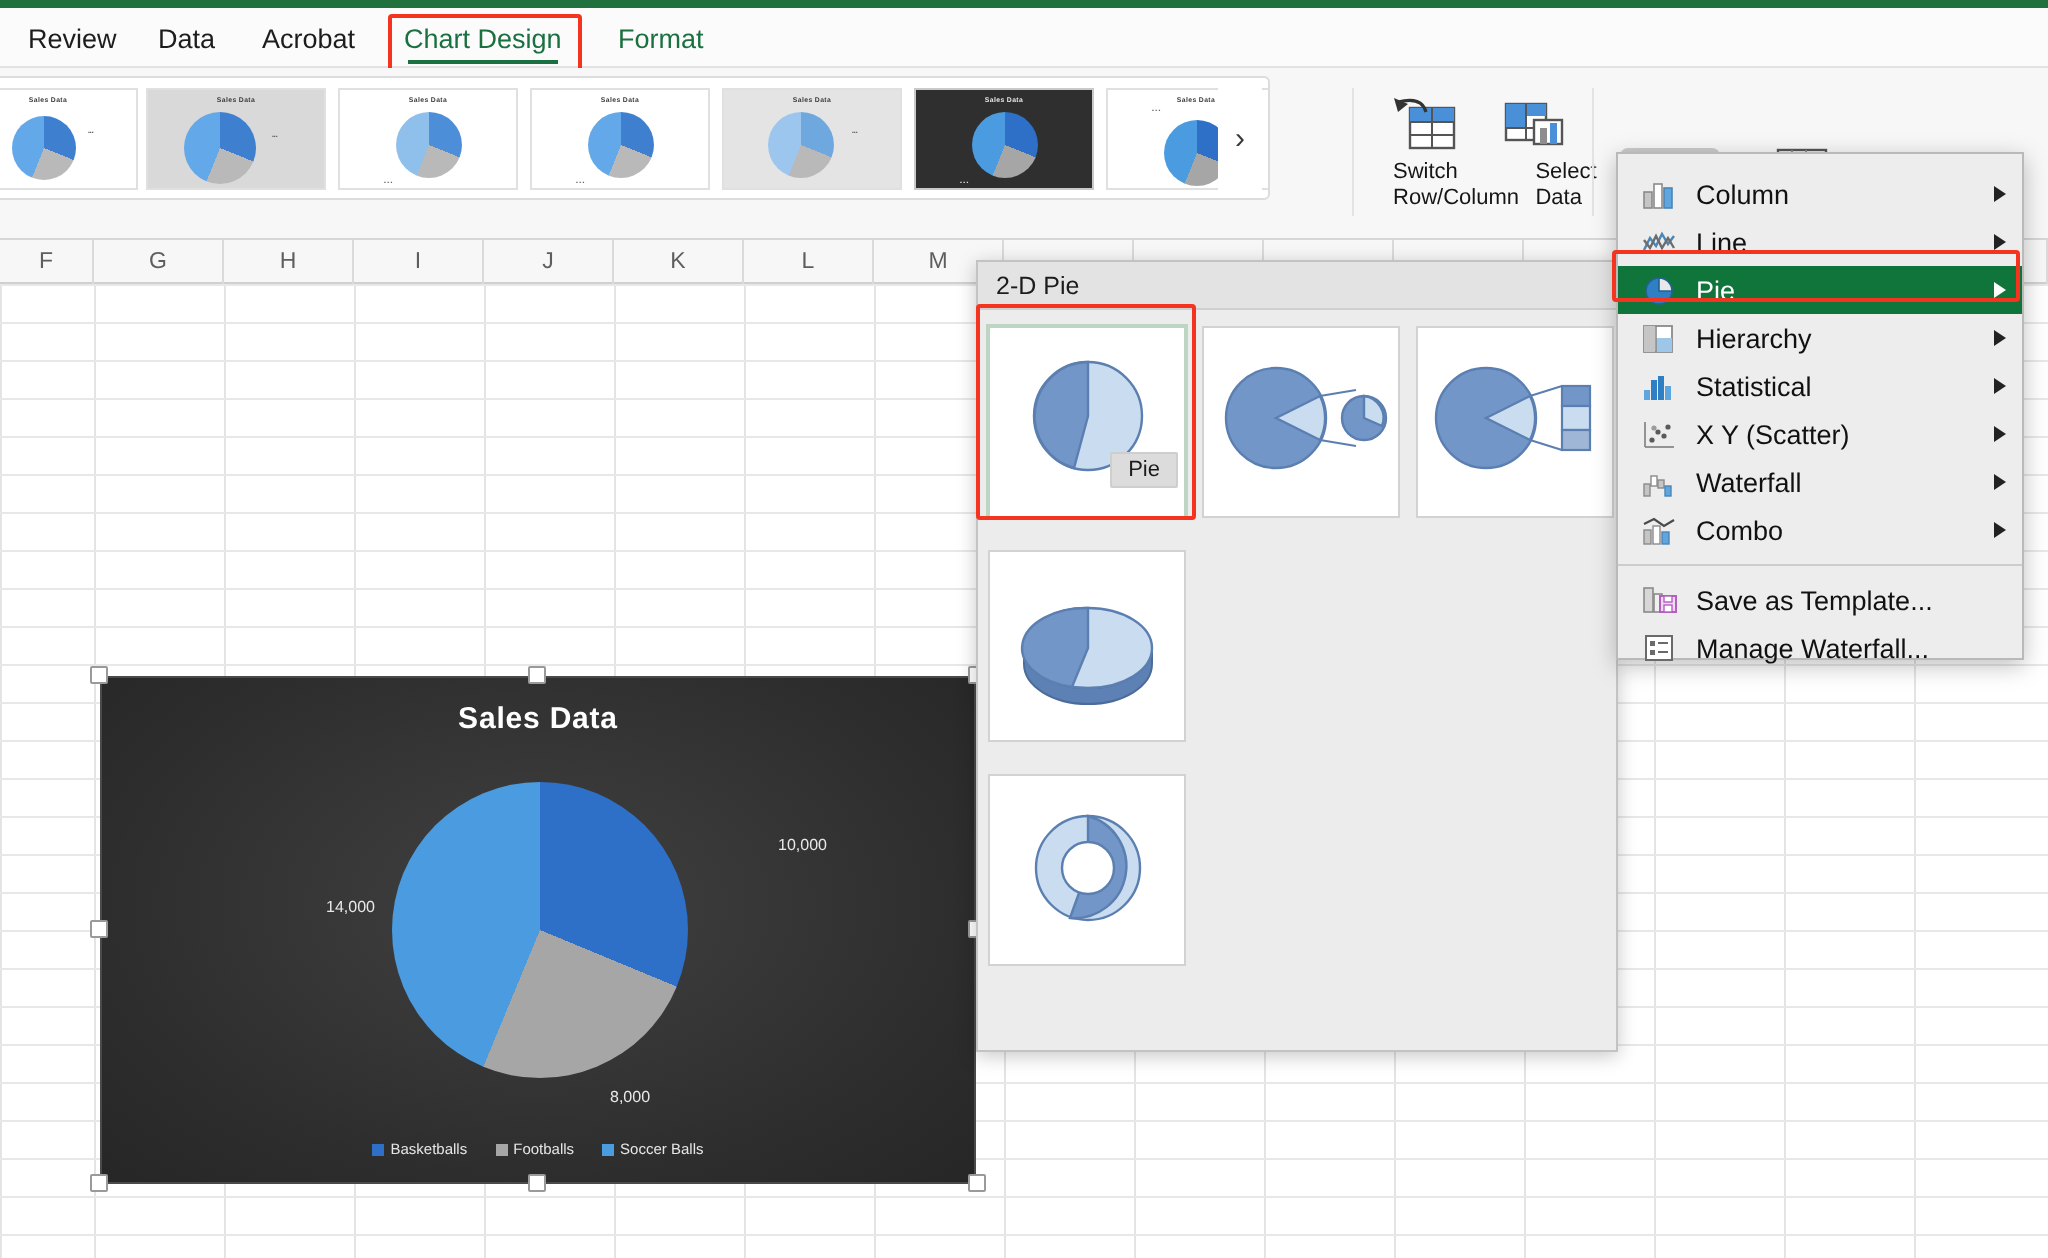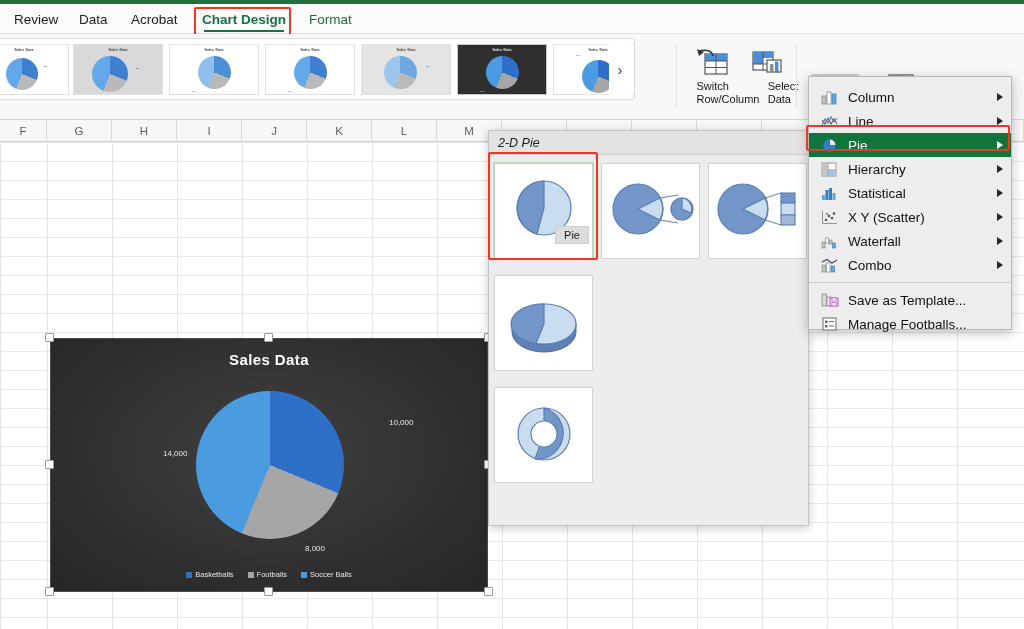--- a/index.html
+++ b/index.html
@@ -25,21 +25,21 @@
     background:#fbfbfb;
     border-bottom:1px solid #e2e2e2;
   }
   .tab{
     position:absolute; top:0; height:30px;
     display:flex; align-items:center;
     font-size:13.5px; color:#1d1d1d;
     padding:0 4px;
     white-space:nowrap;
   }
-  .tab.green{ color:#1a7040; font-weight:bold; }
+  .tab.green{ color:#1a7040; font-weight:normal; }
   .tab.plain-green{ color:#1a7040; font-weight:normal; }
   .tab-underline{
     position:absolute; bottom:2px; left:6px; right:6px; height:2.5px;
     background:#1a7040;
   }
   .redbox{
     position:absolute;
     border:2.5px solid #f4341f;
     border-radius:2px;
     pointer-events:none;
@@ -178,21 +178,21 @@
     position:absolute; left:488px; top:130px; width:321px; height:396px;
     background:#ececec;
     border:1px solid #c3c3c3;
     box-shadow:0 2px 9px rgba(0,0,0,.22);
   }
   .sub-head{
     height:24px; background:#e3e3e3;
     border-bottom:1px solid #cfcfcf;
     display:flex; align-items:center;
     padding-left:9px;
-    font-size:12.5px; color:#1c1c1c;font-style:italic;
+    font-size:12.5px; color:#1c1c1c;
   }
   .sub-row{
     display:flex; gap:8px; padding:8px 0 8px 5px;
   }
   .pcell{
     width:99px; height:96px;
     background:#ffffff;
     border:1px solid #d2d2d2;
     position:relative;
   }
@@ -665,19 +665,19 @@
   <div class="mi">
     <span class="mico">
       <svg width="18" height="16" viewBox="0 0 18 16">
         <rect x="2" y="2" width="13" height="12" fill="#ffffff" stroke="#6a6a6a" stroke-width="1"></rect>
         <rect x="4" y="4.5" width="2.5" height="2.5" fill="#6a6a6a"></rect>
         <rect x="4" y="9" width="2.5" height="2.5" fill="#6a6a6a"></rect>
         <line x1="8" y1="5.5" x2="13" y2="5.5" stroke="#6a6a6a" stroke-width="1"></line>
         <line x1="8" y1="10" x2="13" y2="10" stroke="#6a6a6a" stroke-width="1"></line>
       </svg>
     </span>
-    <span class="mtx">Manage Footballs...</span>
+    <span class="mtx">Manage Waterfall...</span>
   </div>
 </div>
 
 <div class="redbox" style="left:806px; top:125px; width:204px; height:26px;"></div>
 
 <div class="redbox" style="left:488px; top:152px; width:110px; height:108px;"></div>
 
 </body></html>

